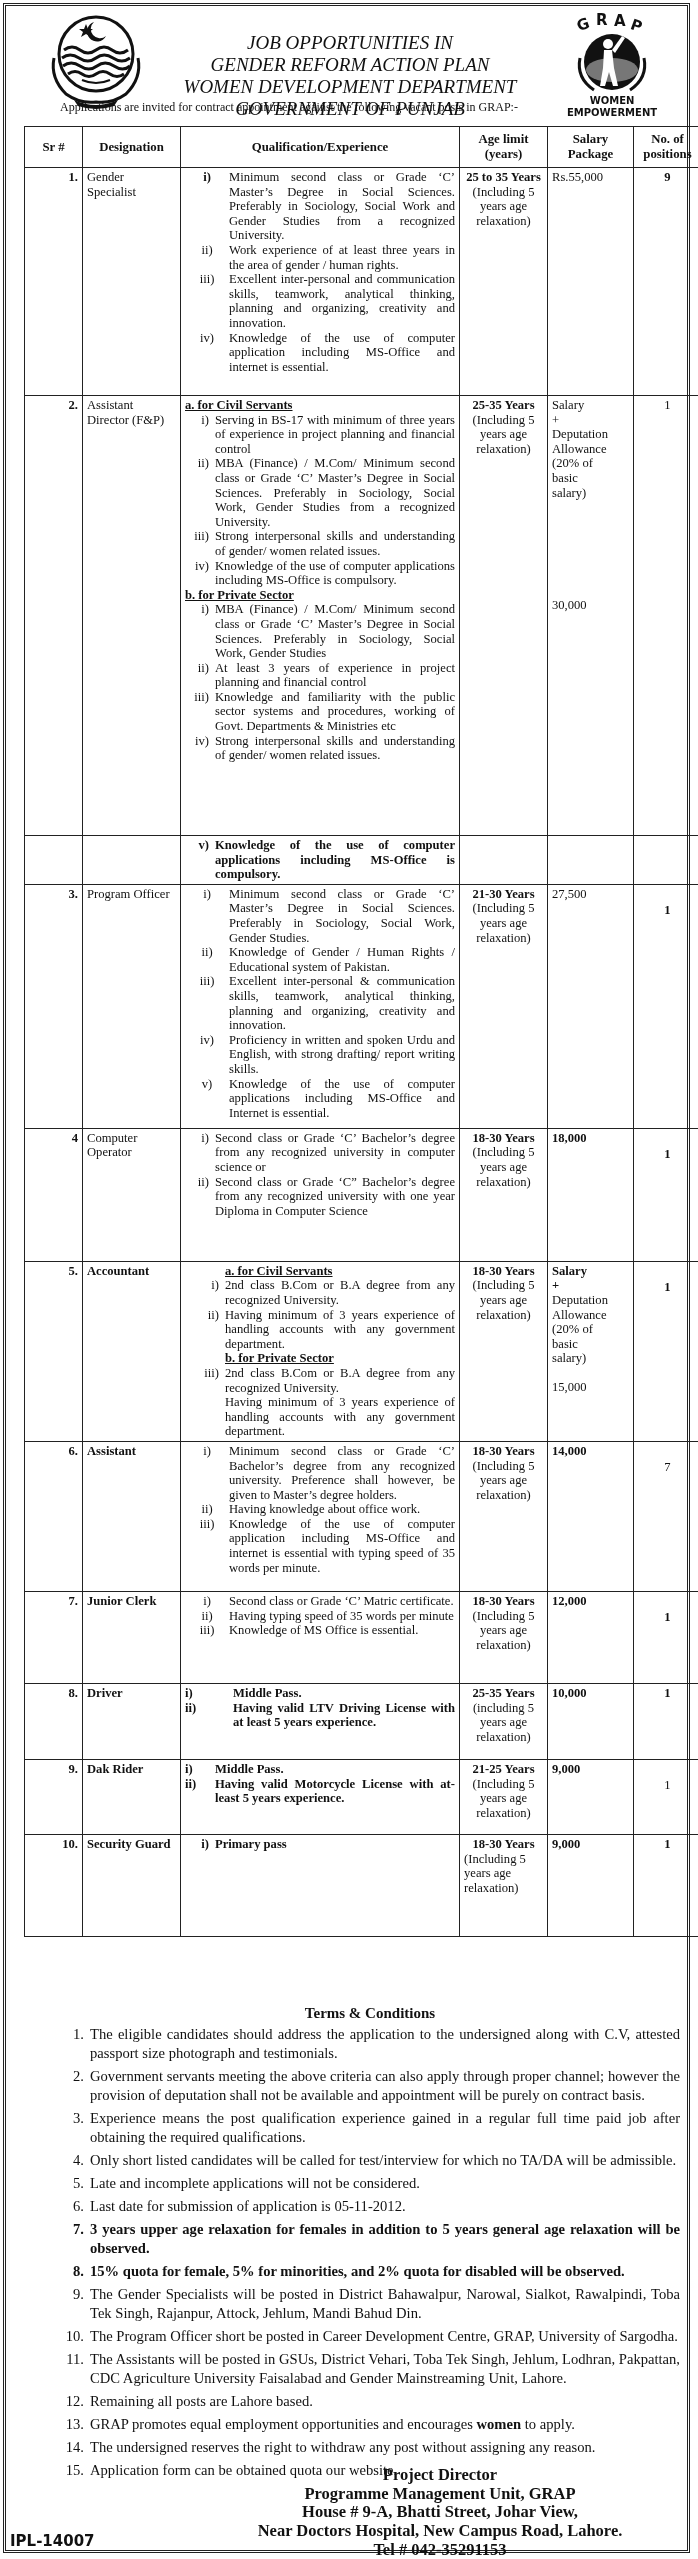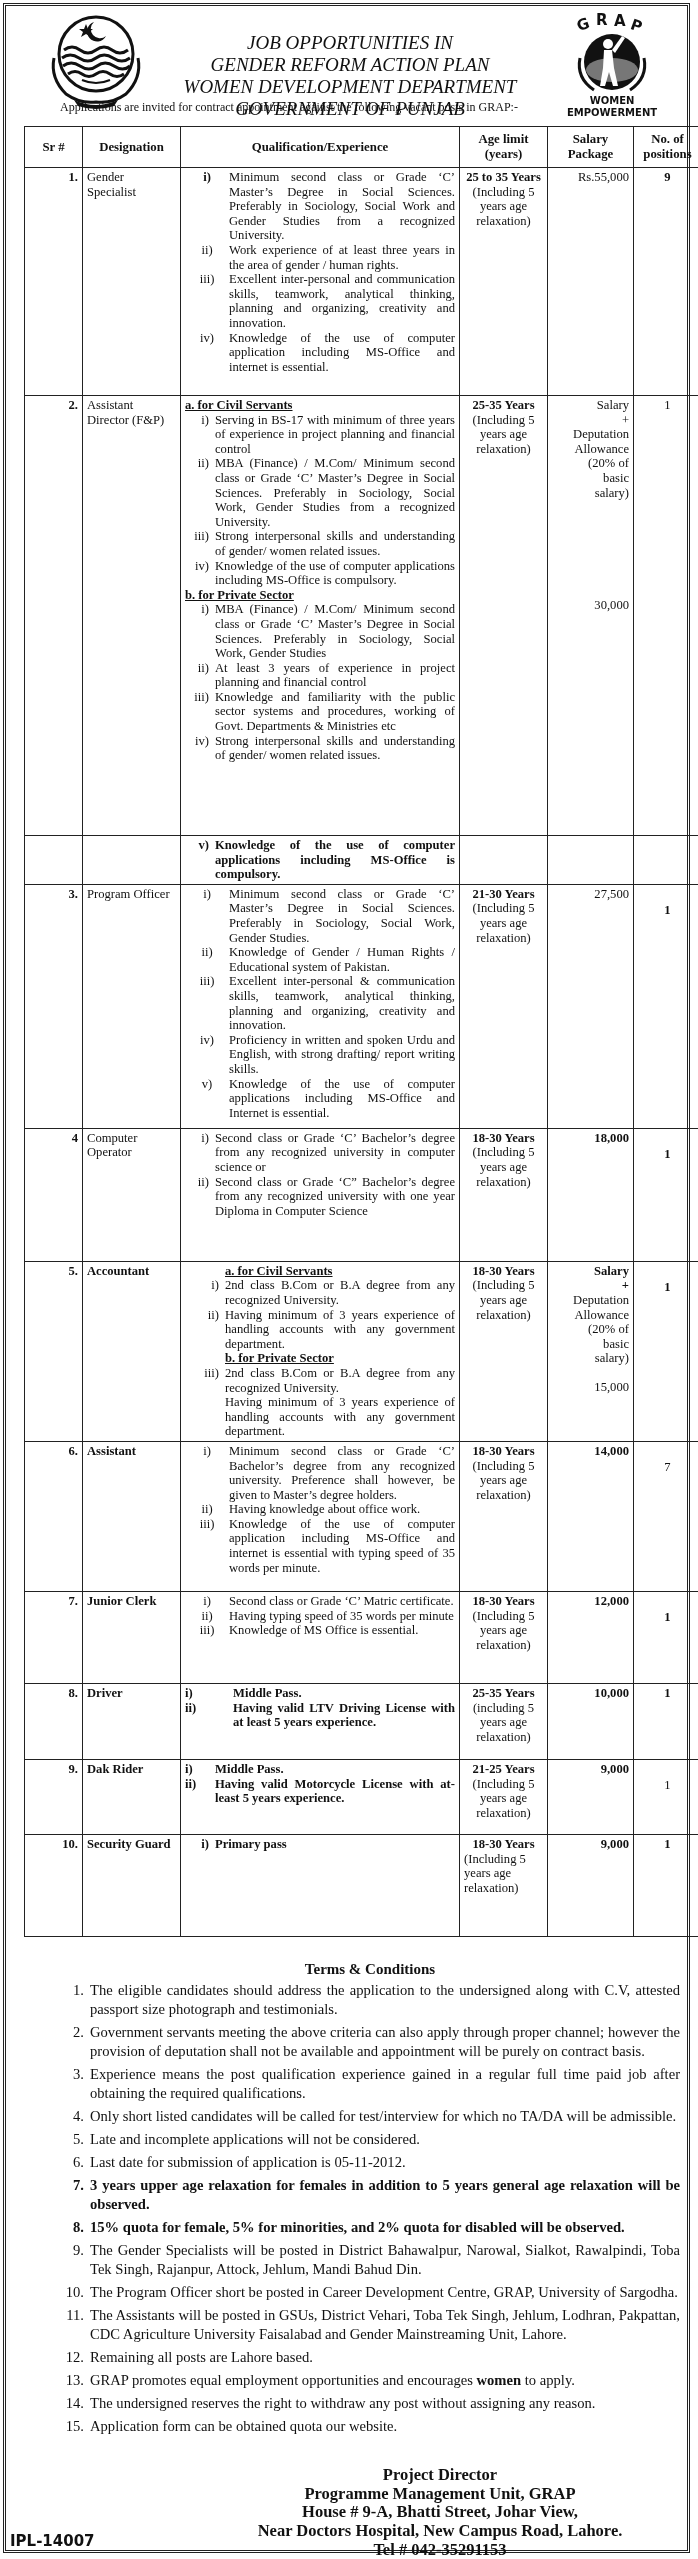--- a/index.html
+++ b/index.html
@@ -14,32 +14,32 @@
   .title div { white-space:nowrap;font-style:italic; }
   .intro { position:absolute; left:60px; top:100px; width:630px; font-size:12px; white-space:nowrap; }
 
   table.jobs { position:absolute; left:24px; top:126px; width:677px; border-collapse:collapse; table-layout:fixed; font-size:12.6px; line-height:14.6px; }
   table.jobs td, table.jobs th { border:1.3px solid #222; vertical-align:top; padding:2px 4px; }
   table.jobs th { font-weight:bold; text-align:center; vertical-align:middle; font-size:12.8px; line-height:15px; padding:3px 2px; }
   th.sr-h { text-align:left; vertical-align:top; }
   td.sr { text-align:right; font-weight:bold; padding-right:12px; }
   td.desig { padding-left:6px; }
   td.age { text-align:center; }
-  td.sal { text-align:right; }
+  td.sal { text-align:left; }
   td.pos { text-align:center; font-weight:bold; }
   .b { font-weight:bold; }
   .u { font-weight:bold; text-decoration:underline; }
   .qitem { display:flex; text-align:justify; }
   .qnum { flex:0 0 44px; text-align:center; }
   .qnum.n2 { flex:0 0 30px; text-align:right; padding-right:6px; box-sizing:border-box; }
   .qtext { flex:1; }
   .sub { display:block; }
 
   .terms { position:absolute; left:60px; top:1960px; width:620px; font-size:14.6px; line-height:19px; }
-  .terms-title { text-align:center; font-weight:bold; font-size:15px; margin-bottom:2px; }
+  .terms-title { text-align:center; font-weight:bold; font-size:15px; margin-bottom:2px;margin-top:44px; }
   .term { display:flex; margin-bottom:4px; text-align:justify; }
   .term .tn { flex:0 0 30px; text-align:right; padding-right:6px; box-sizing:border-box; }
   .term .tt { flex:1; }
   .term.bold { font-weight:bold; }
 
   .contact { position:absolute; left:200px; top:2466px; width:480px; text-align:center; font-weight:bold; font-size:16.5px; line-height:18.7px; }
   .ref { position:absolute; left:10px; top:2532px; font-family:"DejaVu Sans", sans-serif; font-weight:bold; font-size:15px; }
 </style>
 </head>
 <body>

